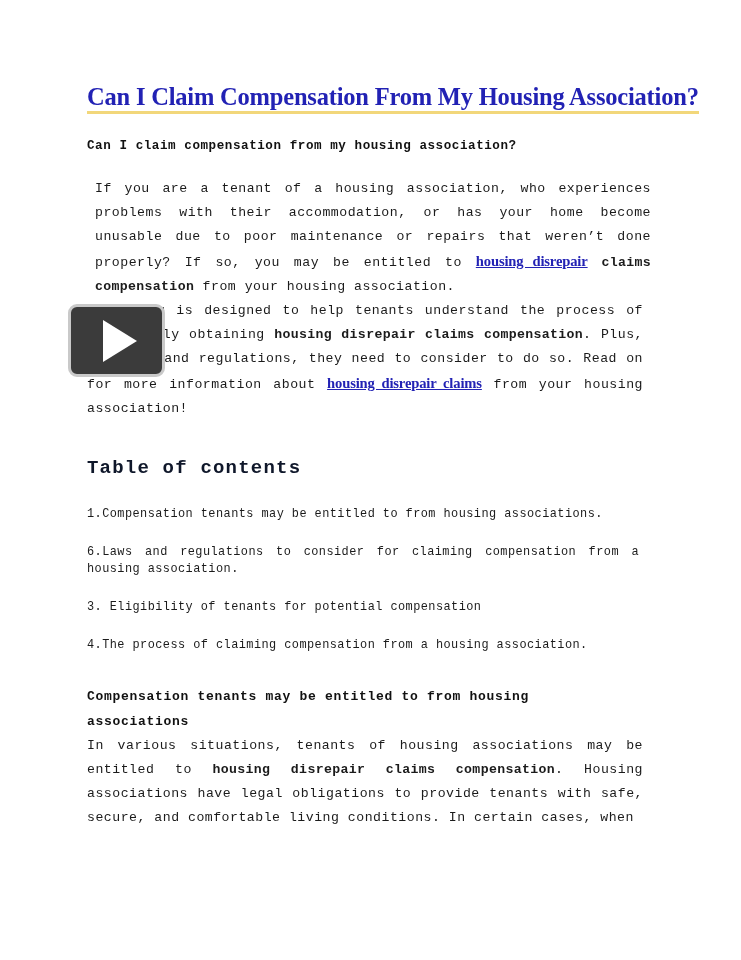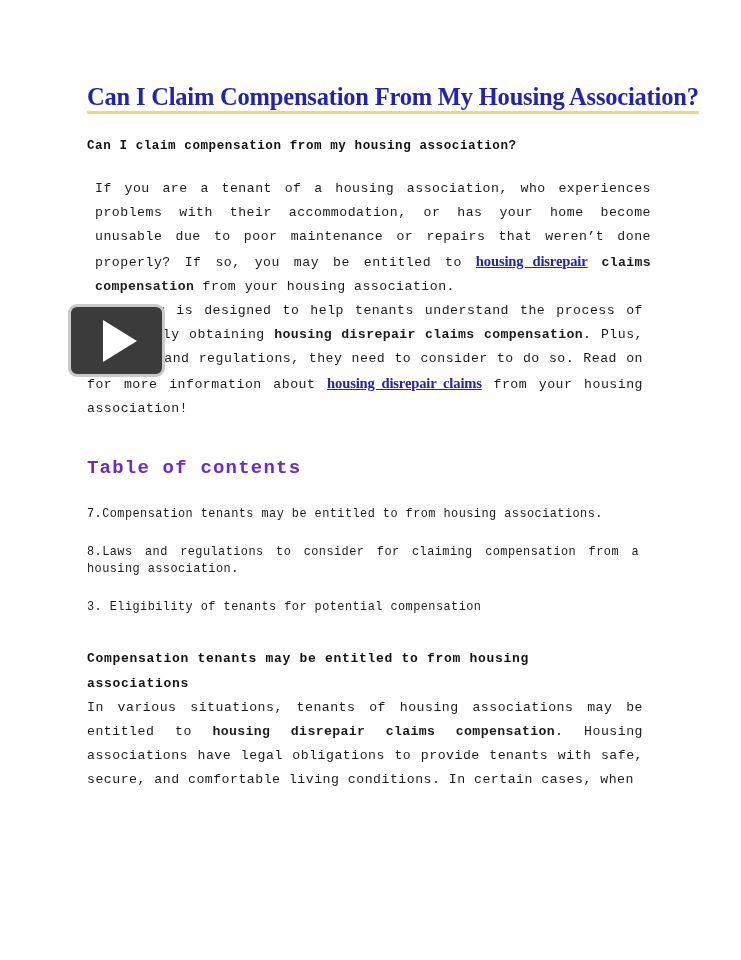--- a/index.html
+++ b/index.html
@@ -91,21 +91,21 @@
     letter-spacing: -0.15px;
     cursor: pointer;
   }
 
   
   .toc-title {
     font-family: "Liberation Mono", "DejaVu Sans Mono", monospace;
     font-weight: bold;
     font-size: 19px;
     letter-spacing: 1.2px;
-    color: #6d28d9;
+    color: #0f172a;
     margin: 36px 0 0 0;
   }
 
   .toc-list {
     margin: 0;
     padding: 0;
     list-style: none;
   }
   .toc-item {
     font-family: "Liberation Mono", "DejaVu Sans Mono", monospace;
@@ -171,23 +171,24 @@
 
     <p class="subhead">Can I claim compensation from my housing association?</p>
 
     <p class="para para-1"><span>If you are a tenant of a housing association, who experiences problems with their accommodation, or has your home become unusable due to poor maintenance or repairs that weren’t done properly? If so, you may be entitled to </span><a class="inline-link" href="#">housing disrepair</a><b> claims compensation</b><span> from your housing association.</span></p>
 
     <p class="para para-2"><span>This blog is designed to help tenants understand the process of potentially obtaining </span><b>housing disrepair claims compensation</b><span>. Plus, any laws and regulations, they need to consider to do so. Read on for more information about </span><a class="inline-link" href="#">housing disrepair claims</a><span> from your housing association!</span></p>
 
     <h2 class="toc-title">Table of contents</h2>
 
     <ul class="toc-list">
-      <li class="toc-item">7.Compensation tenants may be entitled to from housing associations.</li>
-      <li class="toc-item">8.Laws and regulations to consider for claiming compensation from a housing association.</li>
+      <li class="toc-item">1.Compensation tenants may be entitled to from housing associations.</li>
+      <li class="toc-item">6.Laws and regulations to consider for claiming compensation from a housing association.</li>
       <li class="toc-item">3. Eligibility of tenants for potential compensation</li>
+      <li class="toc-item">4.The process of claiming compensation from a housing association.</li>
     </ul>
 
     <h2 class="section-head">Compensation tenants may be entitled to from housing associations</h2>
 
     <p class="para para-3"><span>In various situations, tenants of housing associations may be entitled to </span><b>housing disrepair claims compensation</b><span>. Housing associations have legal obligations to provide tenants with safe, secure, and comfortable living conditions. In certain cases, when</span></p>
 
   </div>
 
   <div class="play-overlay" title="Play video">
     <div class="play-triangle"></div>

